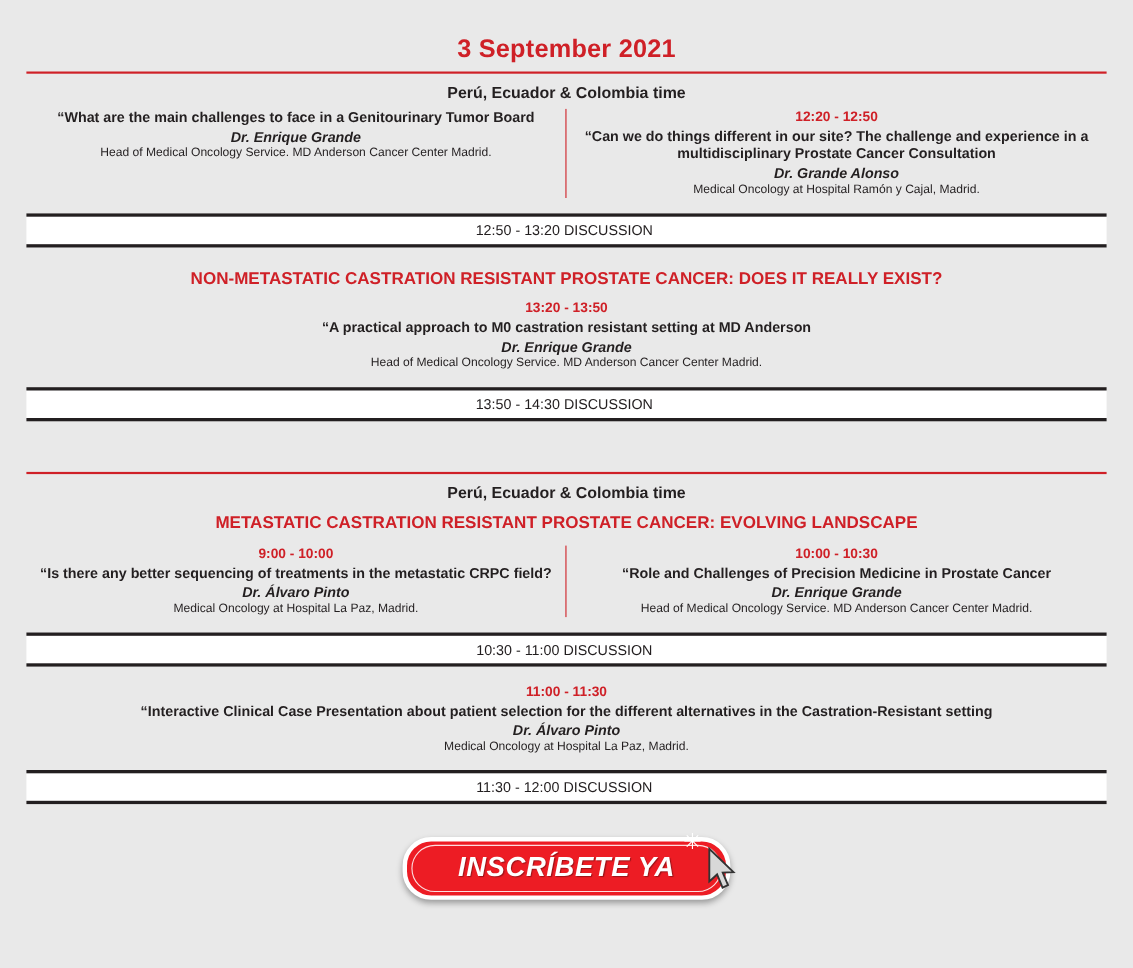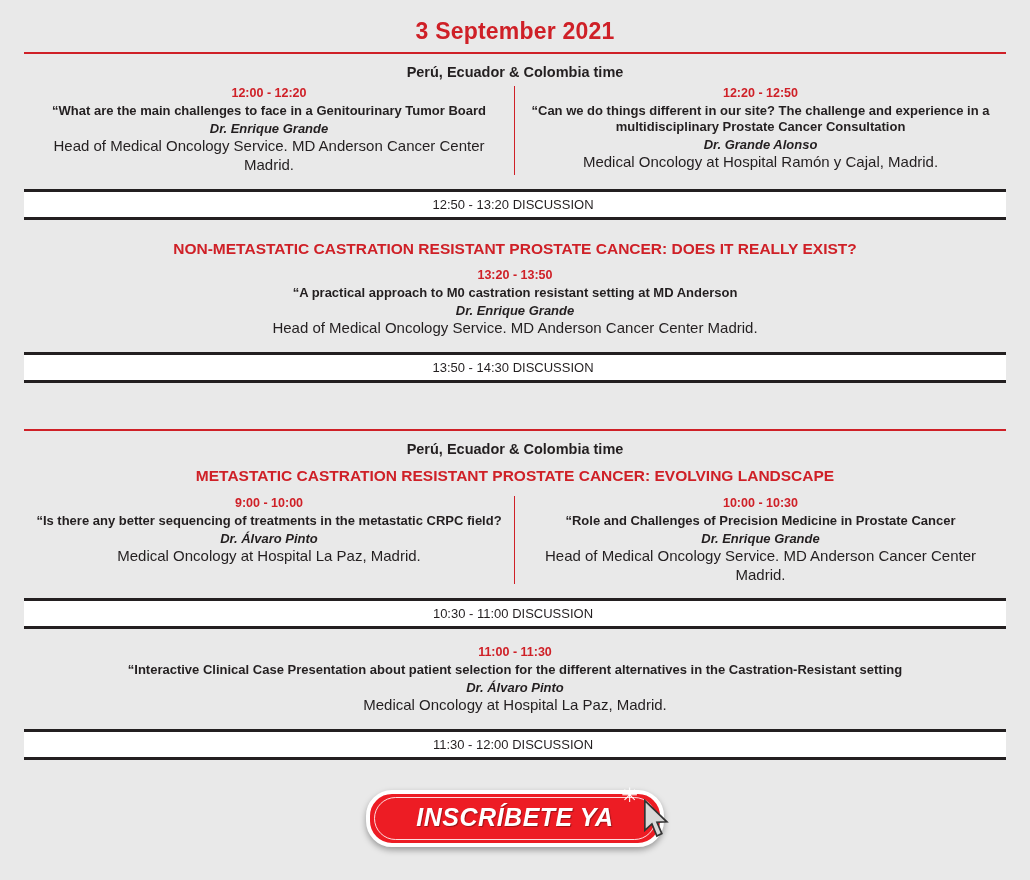--- a/index.html
+++ b/index.html
@@ -15,21 +15,21 @@
     overflow: hidden;
   }
   .page {
     width: 1030px;
     height: 880px;
     position: relative;
     box-sizing: border-box;
   }
   .inner {
     width: 982px;
-    margin: 4px auto;
+    margin: 17px auto;
     padding-top: 14px;
     box-sizing: border-box;
   }
 
   .day-title {
     text-align: center;
     color: #cf2027;
     font-size: 23px;
     font-weight: bold;
     letter-spacing: 0.2px;
@@ -86,21 +86,21 @@
     margin-bottom: 2px;
   }
   .slot-speaker {
     font-size: 13px;
     font-style: italic;
     font-weight: bold;
     color: #231f20;
     line-height: 1.25;
   }
   .slot-affil {
-    font-size: 15px;
+    font-size: 11px;
     color: #231f20;
     line-height: 1.25;
   }
 
   .single-block {
     text-align: center;
     padding: 0 20px;
   }
 
   .discussion-bar {
@@ -168,21 +168,20 @@
   <div class="inner">
 
     <div>
       <div class="day-title">3 September 2021</div>
       <div class="rule-red"></div>
       <div class="timezone">Perú, Ecuador &amp; Colombia time</div>
 
       <div>
         <div class="two-col">
           <div class="col left">
-            <div class="slot-time">12:00 - 12:20</div>
             <div class="slot-title">“What are the main challenges to face in a Genitourinary Tumor Board</div>
             <div class="slot-speaker">Dr. Enrique Grande</div>
             <div class="slot-affil">Head of Medical Oncology Service. MD Anderson Cancer Center Madrid.</div>
           </div>
           <div class="col">
             <div class="slot-time">12:20 - 12:50</div>
             <div class="slot-title">“Can we do things different in our site? The challenge and experience in a  multidisciplinary Prostate Cancer Consultation</div>
             <div class="slot-speaker">Dr. Grande Alonso</div>
             <div class="slot-affil">Medical Oncology at Hospital Ramón y Cajal, Madrid.</div>
           </div>

